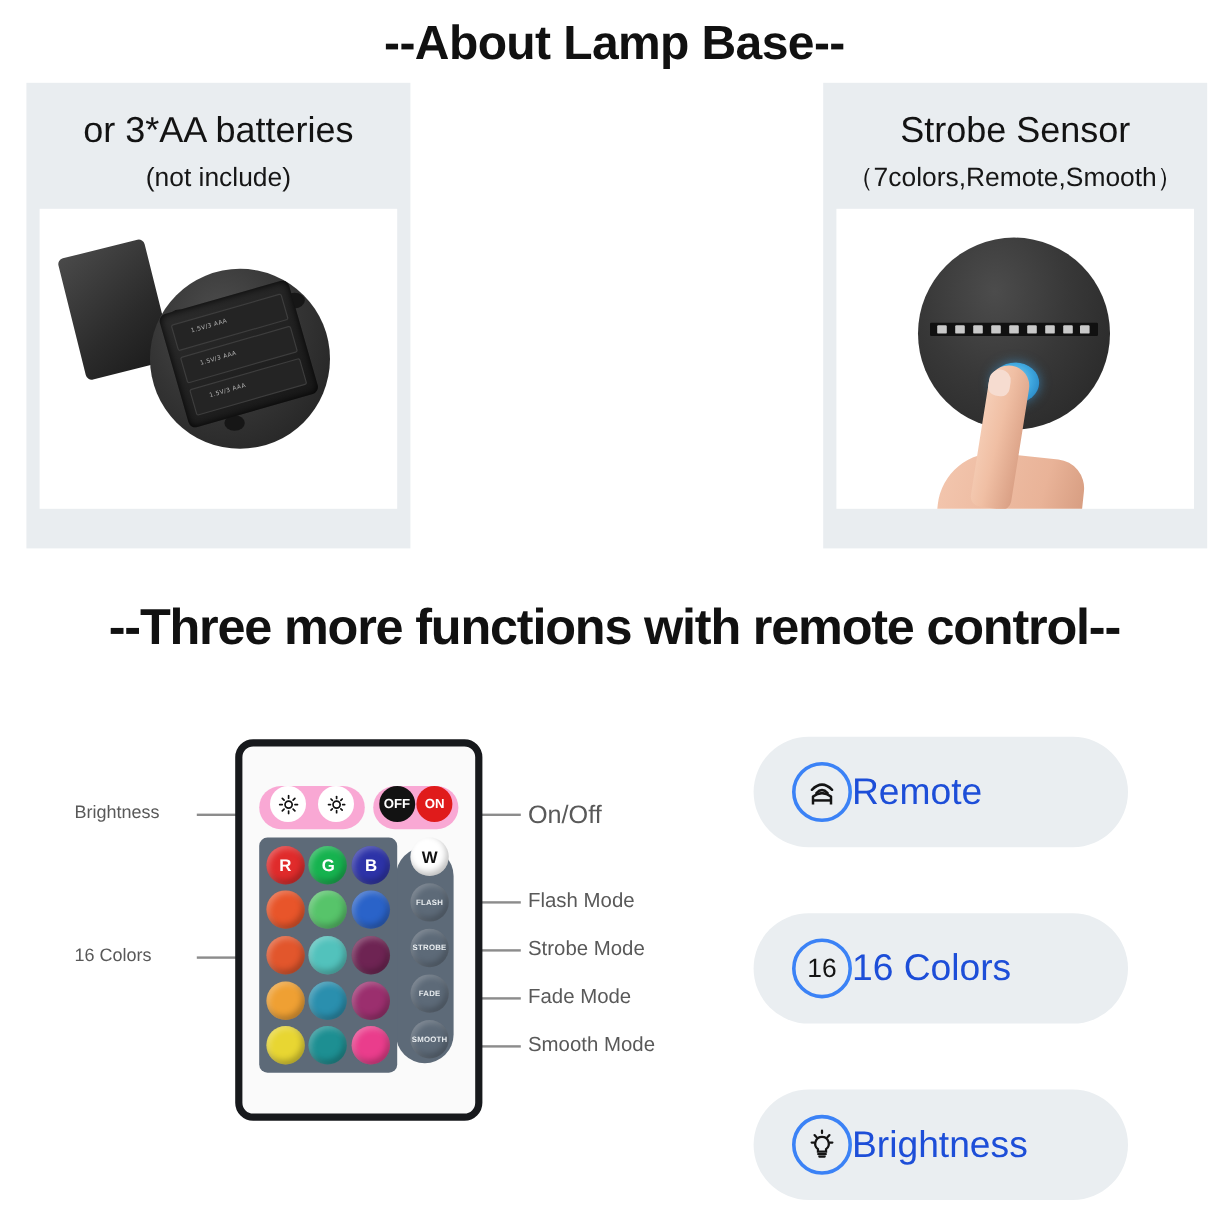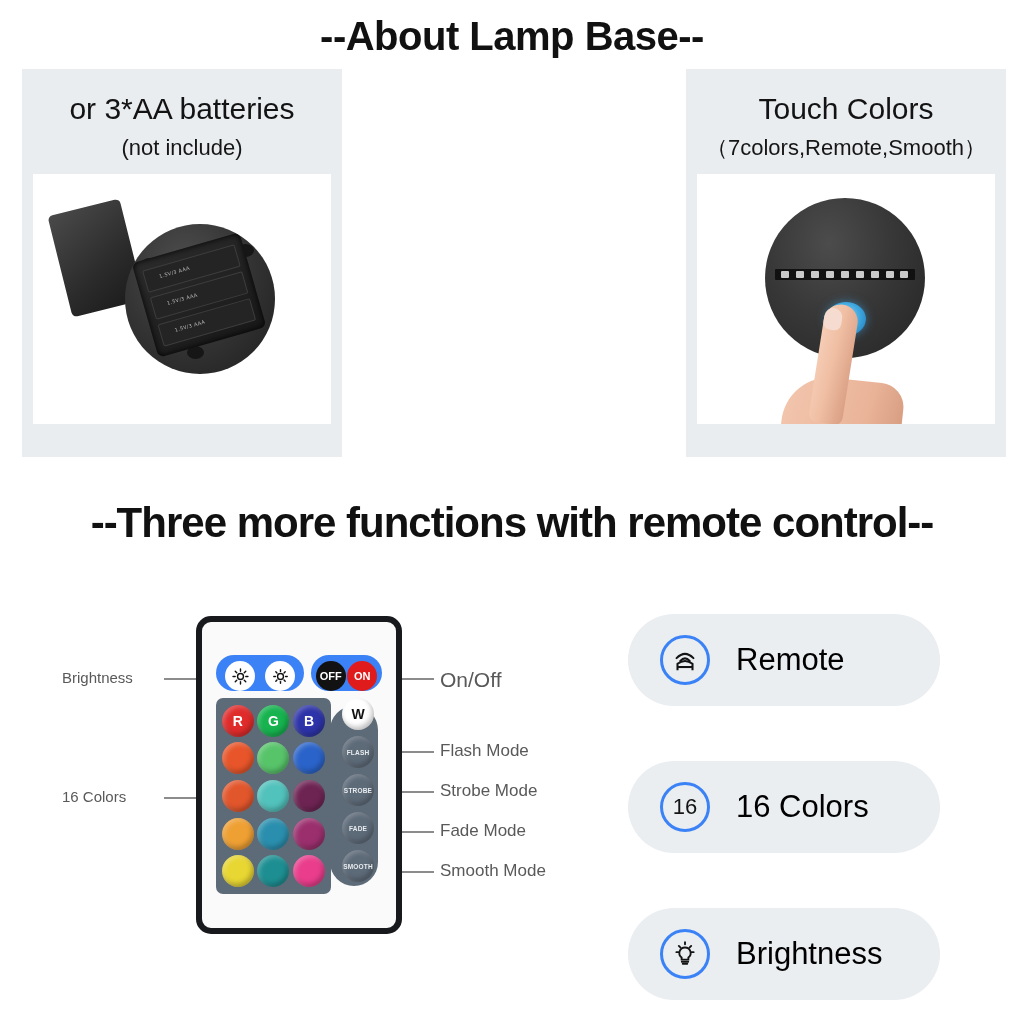--- a/index.html
+++ b/index.html
@@ -303,24 +303,24 @@
   .remote-toprow {
     position: absolute;
     left: 14px;
     top: 33px;
     width: 166px;
     height: 36px;
     display: flex;
     gap: 7px;
   }
   .pill {
-    background: #3b82f6;
+    background: #f9a8d4;
     border-radius: 18px;
     display: flex;
-    align-items: flex-end;
+    align-items: flex-start;
     justify-content: space-around;
     padding: 0 4px;
     box-sizing: border-box;
   }
   .pill-left { width: 88px; }
   .pill-right { width: 71px; }
   .btn-round {
     width: 30px;
     height: 30px;
     border-radius: 50%;
@@ -441,23 +441,22 @@
     justify-content: center;
     box-sizing: border-box;
   }
   .badge-icon-num {
     font-size: 22px;
     font-weight: 400;
     color: #141414;
     font-family: "Liberation Sans", sans-serif;
   }
   .badge-label {
-    margin-left: 26px;
     font-size: 31px;
-    color: #000000;
+    color: #1d4ed8;
     white-space: nowrap;
   }
 </style>
 </head>
 <body>
 
 <div class="section-title" id="title-about">--About Lamp Base--</div>
 
 <div class="cards-row">
 
@@ -480,21 +479,21 @@
           <span>1.5V/3 AAA</span>
         </div>
         <div class="base2-cell" style="top:66px;">
           <span>1.5V/3 AAA</span>
         </div>
       </div>
     </div>
   </div>
 
   <div class="card">
-    <div class="card-title">Touch Colors</div>
+    <div class="card-title">Strobe Sensor</div>
     <div class="card-sub">（7colors,Remote,Smooth）</div>
     <div class="card-photo">
       <div class="base3-disc"></div>
       <div class="base3-strip">
         <div class="base3-led"></div>
         <div class="base3-led"></div>
         <div class="base3-led"></div>
         <div class="base3-led"></div>
         <div class="base3-led"></div>
         <div class="base3-led"></div>

